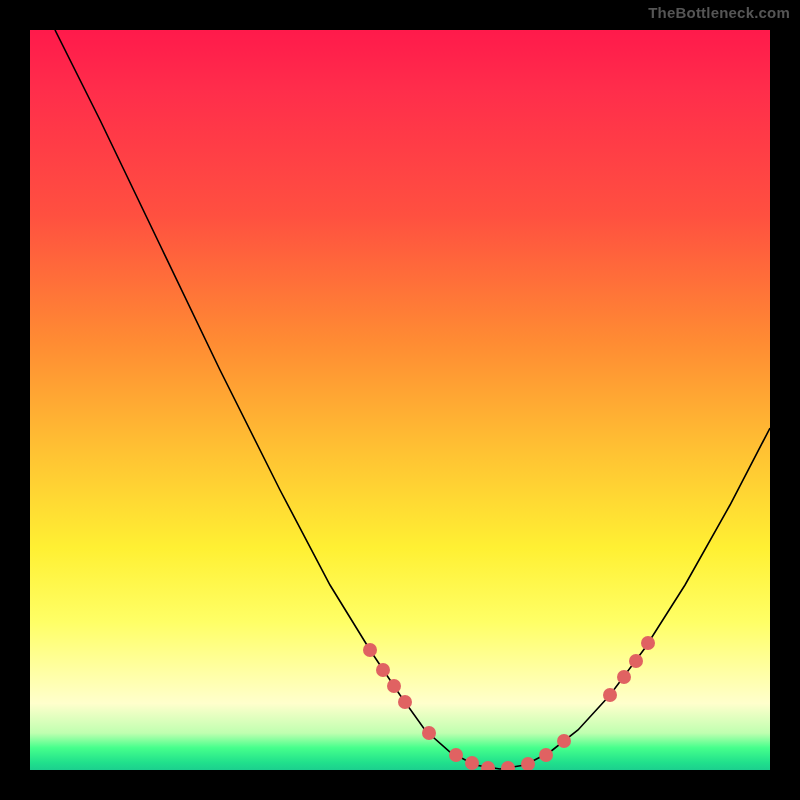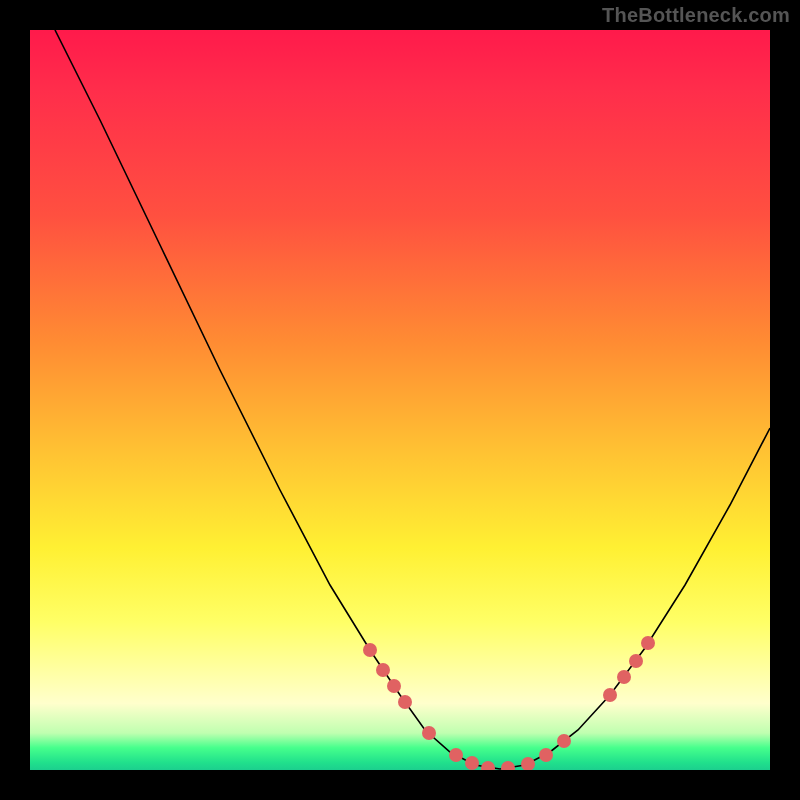--- a/index.html
+++ b/index.html
@@ -42,21 +42,21 @@
       #46ff8c 97%,
       #20e08c 99%,
       #1ccf8e 100%
     );
   }
   .watermark {
     position: absolute;
     top: 4px;
     right: 10px;
     color: #555;
-    font-size: 20px;
+    font-size: 15px;
     font-weight: 600;
     letter-spacing: 0.2px;
   }
   svg.curve {
     position: absolute;
     inset: 0;
     width: 100%;
     height: 100%;
   }
 </style>

